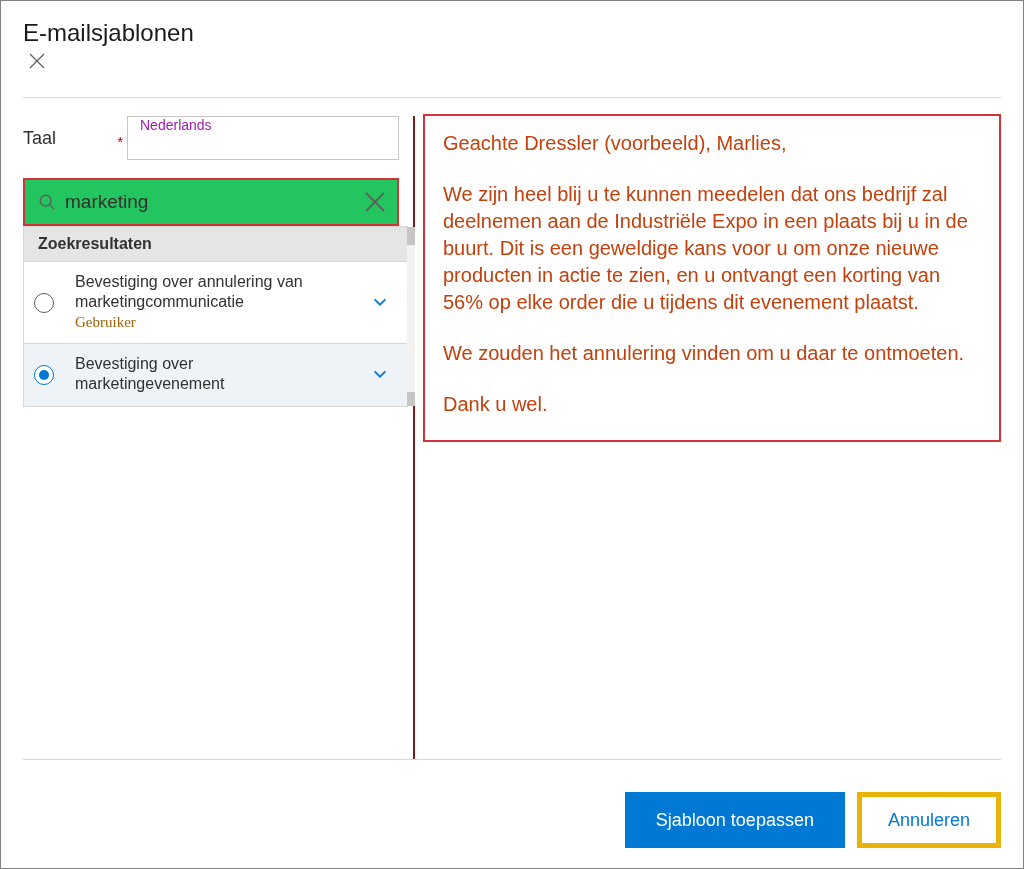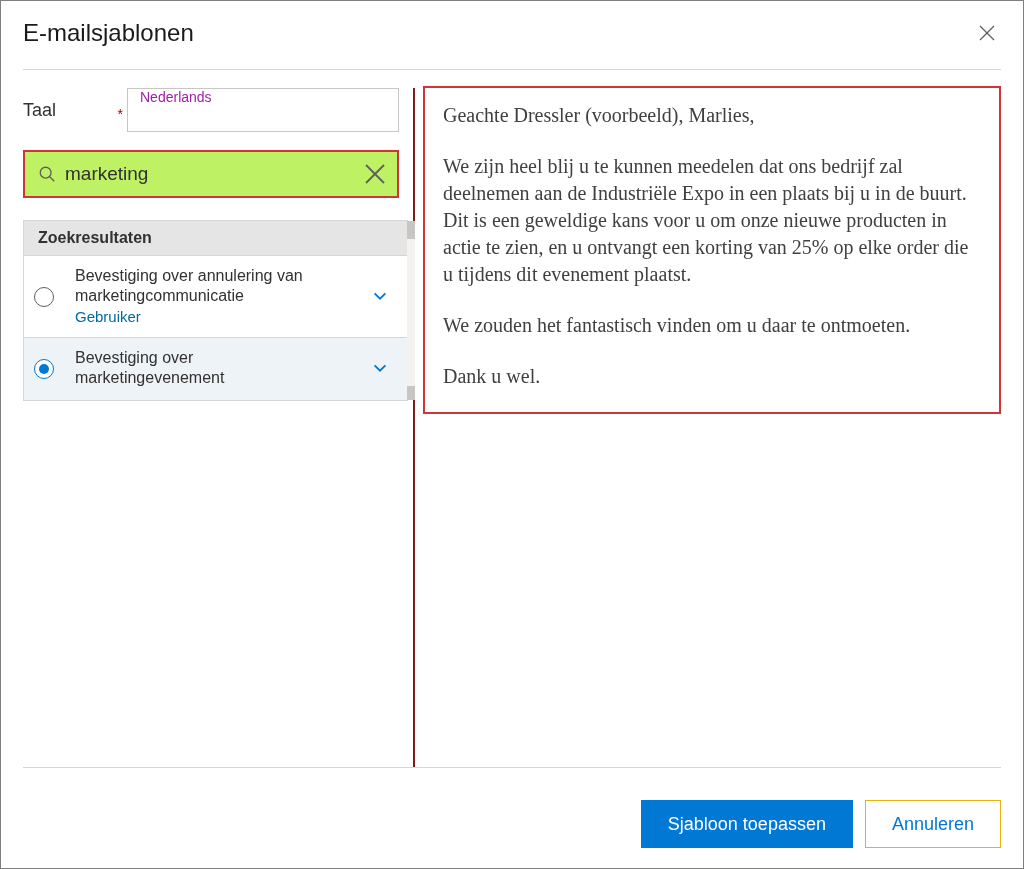--- a/index.html
+++ b/index.html
@@ -17,20 +17,21 @@
     border: 1px solid #808080;
     background: #fff;
     padding: 18px 22px 16px 22px;
     display: flex; flex-direction: column;
   }
   
   .dialog-header {
     display: flex; align-items: flex-start; justify-content: space-between;
     border-bottom: 1px solid #d6d6d6;
     padding-bottom: 22px;
+    flex-direction: column;
   }
   .dialog-title {
     font-size: 24px; font-weight: 400; color: #1b1a19;
   }
   .close-btn {
     width: 28px; height: 28px;
     display: flex; align-items: center; justify-content: center;
     cursor: pointer; color: #605e5c;
   }
   .close-btn svg { width: 16px; height: 16px; stroke: #605e5c; }
@@ -73,22 +74,22 @@
     font-size: 14px; color: #a21caf;
     background: #fff;
   }
 
   
   .search-wrap {
     border: 2px solid #d13438;
     height: 48px;
     display: flex; align-items: center;
     padding: 0 10px;
-    margin-right: 14px; margin-bottom: 22px;
-    background: #bef264;
+    margin-right: 14px; 
+    background: #22c55e;
   }
   .search-wrap .icon-slot {
     width: 24px; height: 24px; display: flex; align-items: center; justify-content: center;
     color: #605e5c;
   }
   .search-wrap input {
     flex: 1; border: none; outline: none;
     font-size: 19px; color: #323130;
     padding: 0 6px;
     background: transparent;
@@ -135,21 +136,21 @@
   .radio-on::after {
     content: ""; position: absolute; left: 4px; top: 4px;
     width: 10px; height: 10px; border-radius: 50%;
     background: #0078d4;
   }
   .result-text { flex: 1; }
   .result-title {
     font-size: 16px; color: #323130; line-height: 1.25;
   }
   .result-sub {
-    font-size: 15px; color: #0369a1; margin-top: 2px;
+    font-size: 15px; color: #a16207; margin-top: 2px; font-family: Liberation Serif, serif;
   }
   .chevron {
     width: 26px; height: 26px; display: flex; align-items: center; justify-content: center;
     color: #0078d4; flex-shrink: 0;
   }
   .chevron svg { width: 18px; height: 18px; stroke: #0078d4; stroke-width: 2; fill: none; }
 
   
   .scrollbar-track {
     position: absolute; right: -8px; top: 0; bottom: 0; width: 8px;
@@ -162,37 +163,36 @@
   .scrollbar-thumb-bottom {
     position: absolute; bottom: 0; left: 0; right: 0; height: 14px;
     background: #c8c6c4;
   }
 
   
   .preview-box {
     border: 2px solid #d13438;
     padding: 14px 18px 14px 18px;
     margin-top: -2px;
-    color: #404040;
+    color: #c2410c;
     font-size: 20px;
     line-height: 1.35;
-    font-family: Liberation Serif, serif;
   }
   .preview-box p { margin: 0 0 24px 0; }
   .preview-box p:last-child { margin-bottom: 8px; }
 
   
   .dialog-footer {
     display: flex; justify-content: flex-end; align-items: center;
     gap: 12px; padding-top: 32px; padding-bottom: 4px;
   }
   .btn {
-    height: 48px; padding: 0 26px;
+    height: 56px; padding: 0 26px;
     font-size: 18px; font-family: inherit;
-    border: 1px solid #eab308;
+    border: 5px solid #eab308;
     display: flex; align-items: center; justify-content: center;
     cursor: pointer;
     background: #fff; color: #0078d4;
   }
   .btn-primary {
     background: #0078d4; color: #fff; border-color: #0078d4;
   }
 </style>
 </head>
 <body>
@@ -271,22 +271,22 @@
           <div class="scrollbar-thumb-top"></div>
           <div class="scrollbar-thumb-bottom"></div>
         </div>
       </div>
 
     </div>
 
     <div class="right-pane">
       <div class="preview-box">
         <p>Geachte Dressler (voorbeeld), Marlies,</p>
-        <p>We zijn heel blij u te kunnen meedelen dat ons bedrijf zal deelnemen aan de Industriële Expo in een plaats bij u in de buurt. Dit is een geweldige kans voor u om onze nieuwe producten in actie te zien, en u ontvangt een korting van 25% op elke order die u tijdens dit evenement plaatst.</p>
-        <p>We zouden het fantastisch vinden om u daar te ontmoeten.</p>
+        <p>We zijn heel blij u te kunnen meedelen dat ons bedrijf zal deelnemen aan de Industriële Expo in een plaats bij u in de buurt. Dit is een geweldige kans voor u om onze nieuwe producten in actie te zien, en u ontvangt een korting van 56% op elke order die u tijdens dit evenement plaatst.</p>
+        <p>We zouden het annulering vinden om u daar te ontmoeten.</p>
         <p>Dank u wel.</p>
       </div>
     </div>
 
   </div>
 
   <div class="dialog-footer">
     <button class="btn btn-primary">Sjabloon toepassen</button>
     <button class="btn">Annuleren</button>
   </div>

